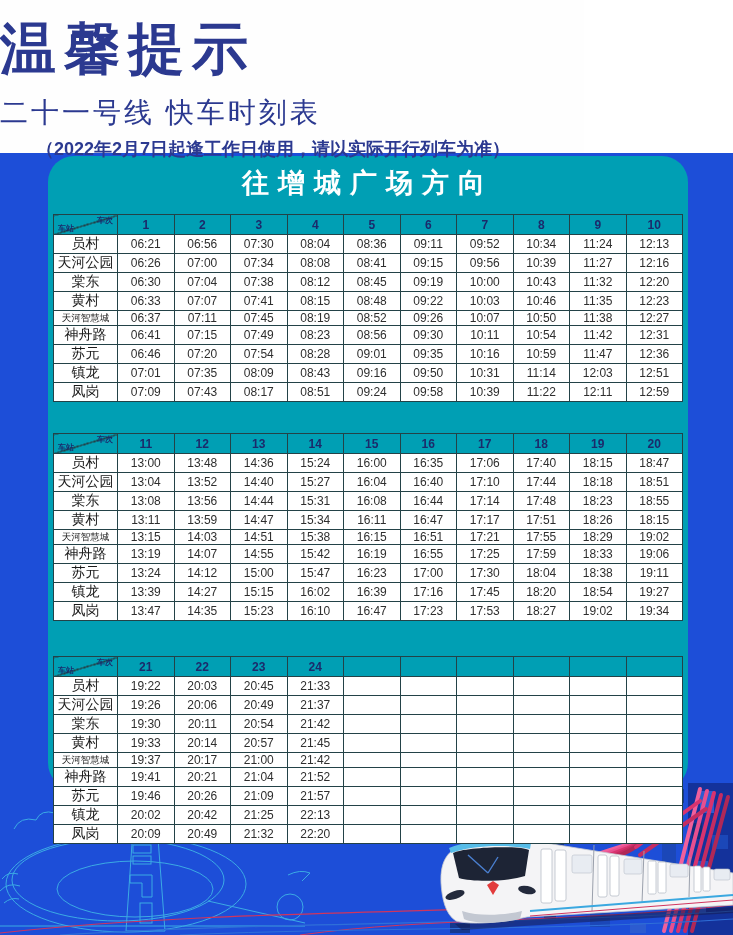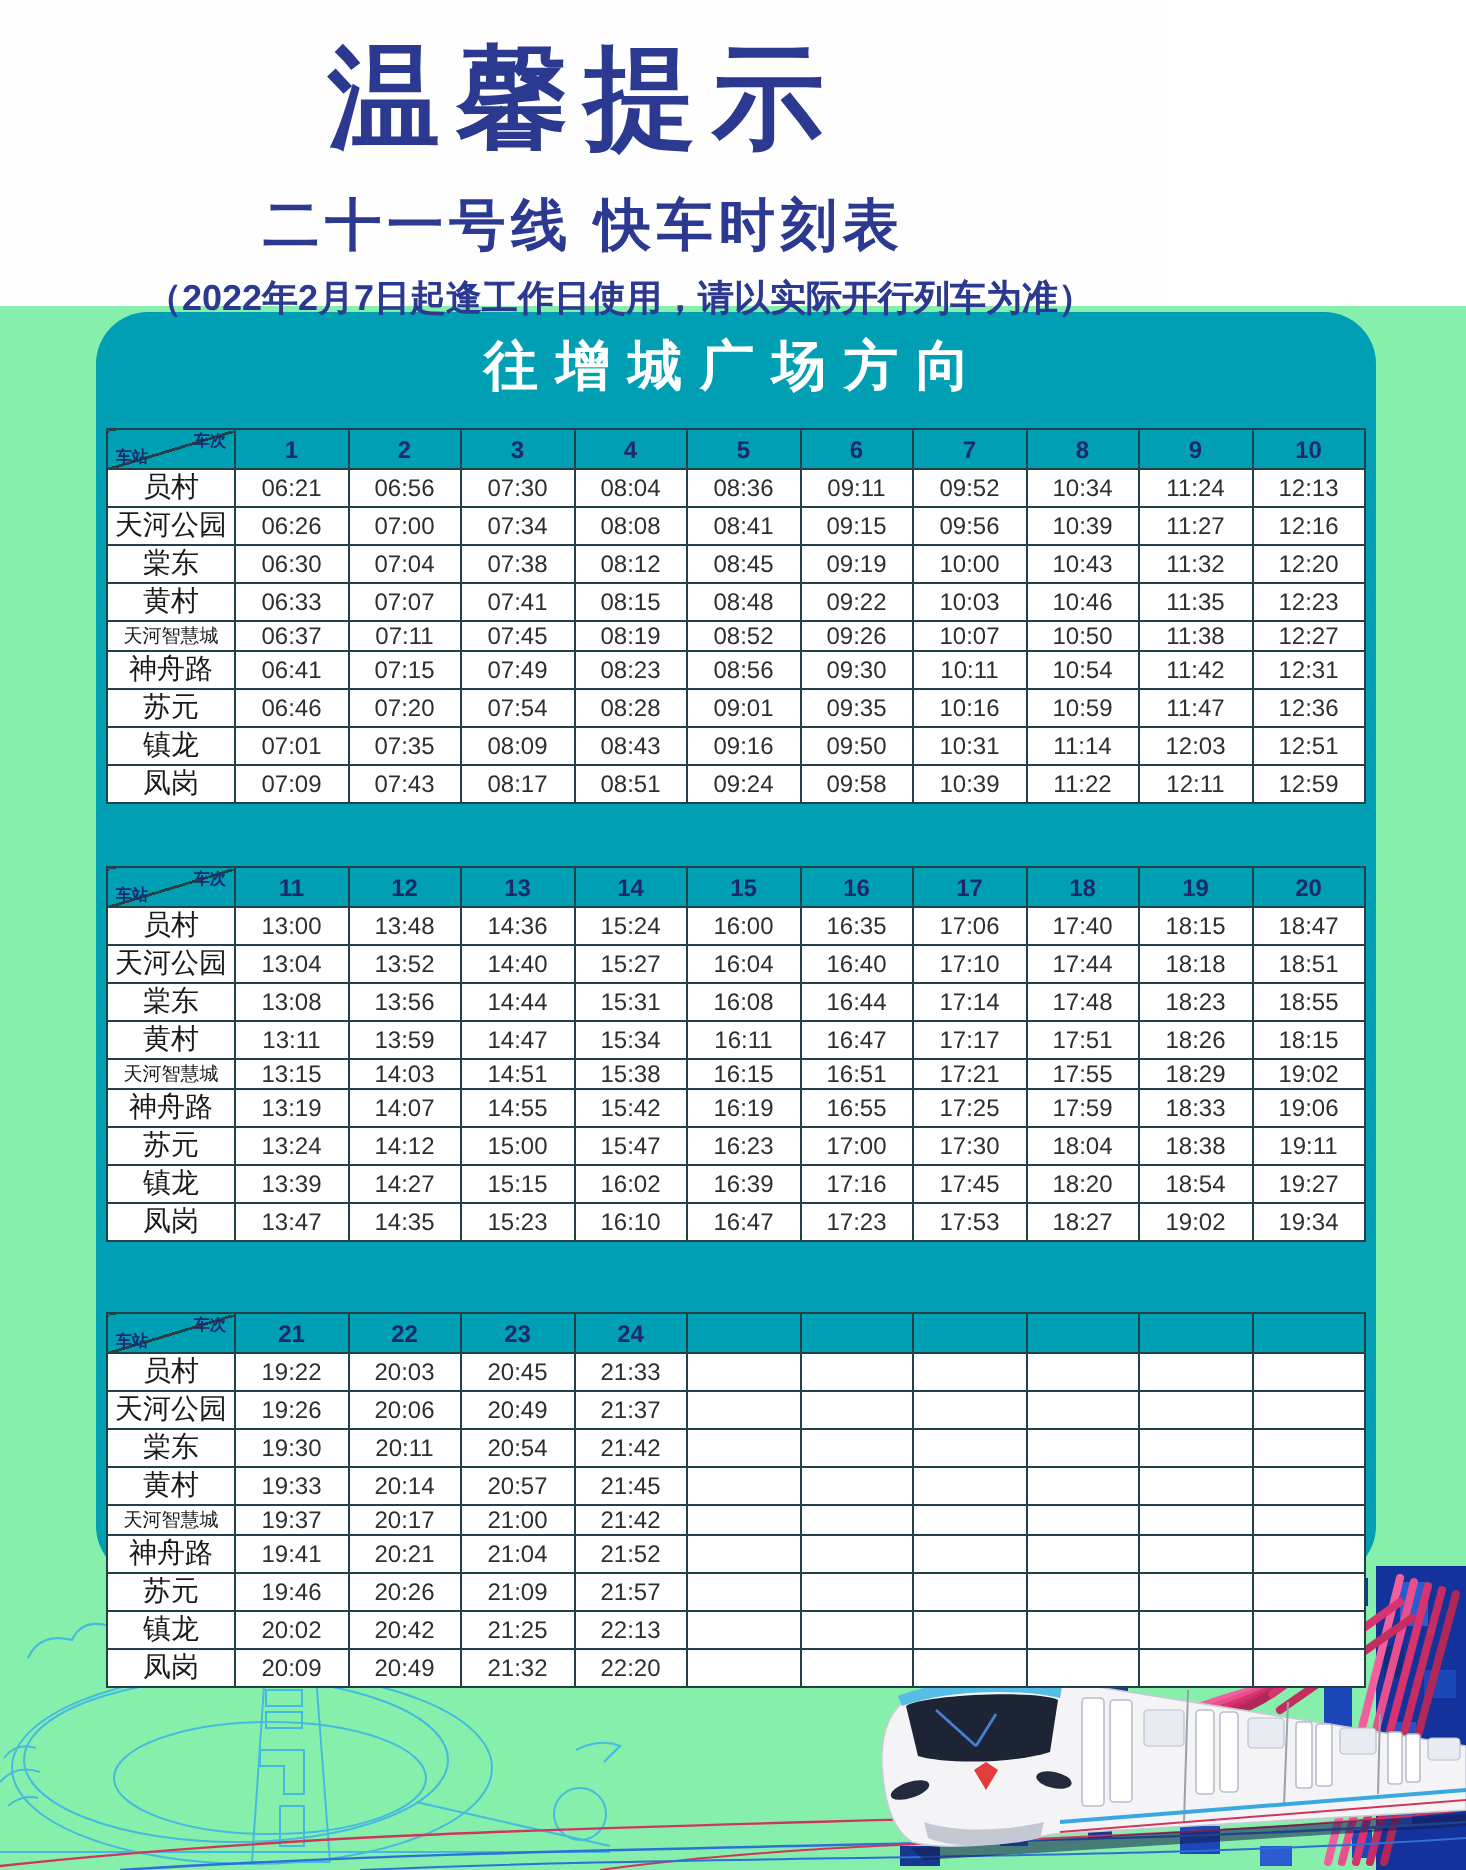--- a/index.html
+++ b/index.html
@@ -6,40 +6,40 @@
   html,body { width: 733px; height: 935px; }
   body {
     font-family: "Liberation Sans", sans-serif;
     background: #ffffff;
     position: relative;
     overflow: hidden;
   }
   
   .top-white {
     position: absolute; top: 0; left: 0; width: 584px; height: 153px;
-    background: #fefefe; text-align: center; z-index: 2;
+    background: #fefefe; z-index: 2;
   }
   .main-title {
     margin-top: 12px;
     font-size: 56px; font-weight: 900; color: #2b3990;
     letter-spacing: 8px;
   }
   .sub-title {
     margin-top: 6px;
-    font-size: 28px; font-weight: 700; color: #2b3990;
+    font-size: 28px; font-weight: 400; color: #2b3990;
     letter-spacing: 3px;
   }
   .note-line {
     margin-top: 5px;
     font-size: 18px; font-weight: 700; color: #2b3990; margin-left: 36px;
   }
   
   .blue-area {
     position: absolute; top: 153px; left: 0; width: 733px; height: 782px;
-    background: #86efac;
+    background: #1d4ed8;
   }
   .timetable-card {
     position: absolute; top: 3px; left: 48px; width: 640px; height: 633px;
     background: #009fb4; border-radius: 26px; z-index: 1;
   }
   .direction-title {
     padding-top: 9px; text-align: center;
     color: #ffffff; font-size: 27px; font-weight: 700; letter-spacing: 9px;
   }
   table.tt {

